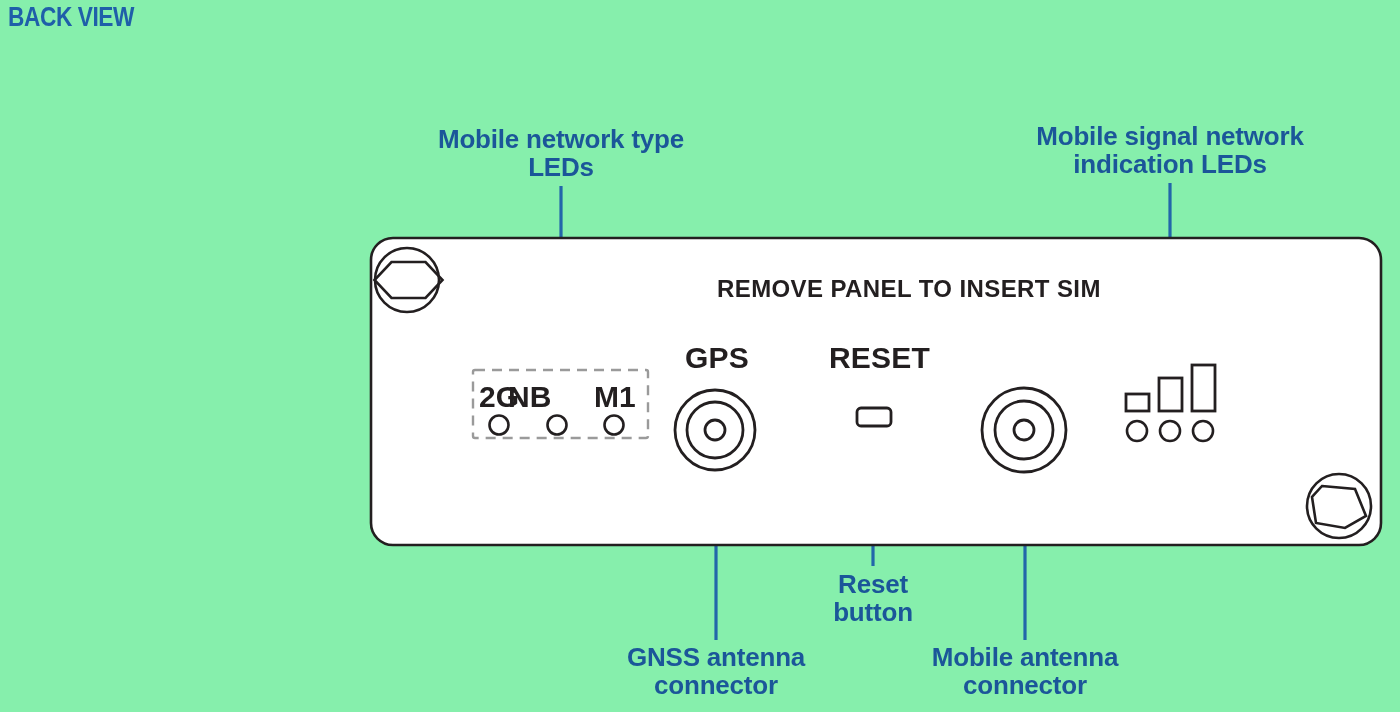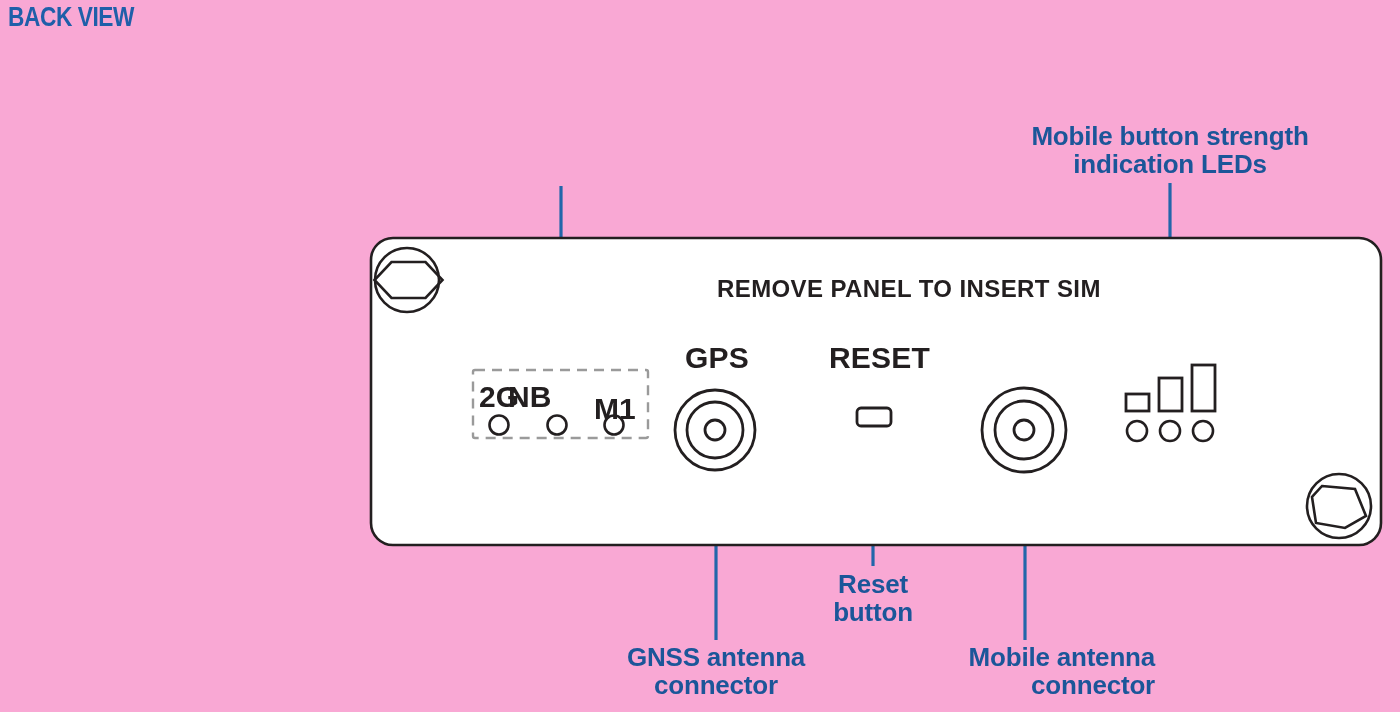--- a/index.html
+++ b/index.html
@@ -7,21 +7,21 @@
     padding: 0;
     background: #ffffff;
   }
   body {
     font-family: "Liberation Sans", sans-serif;
   }
   #stage {
     position: relative;
     width: 1400px;
     height: 712px;
-    background: #f9a8d4;
+    background: #86efac;
     overflow: hidden;
   }
   #diagram-svg {
     position: absolute;
     left: 0;
     top: 0;
     width: 1400px;
     height: 712px;
   }
   .view-title {
@@ -135,31 +135,33 @@
       <circle cx="1170" cy="431" r="10"></circle>
       <circle cx="1203" cy="431" r="10"></circle>
     </g>
 
   </svg>
 
   <div class="panel-text" style="left:717px; top:275px;">REMOVE PANEL TO INSERT SIM</div>
 
   <div class="led-label" style="left:479px; top:380px;">2G</div>
   <div class="led-label" style="left:508px; top:380px;">NB</div>
-  <div class="led-label" style="left:594px; top:392px;">M1</div>
+  <div class="led-label" style="left:594px; top:380px;">M1</div>
 
   <div class="port-label" style="left:685px; top:341px;">GPS</div>
   <div class="port-label" style="left:829px; top:341px;">RESET</div>
 
+  <div class="callout" style="left:411px; top:126px; width:300px;">Mobile network type
+LEDs</div>
 
-  <div class="callout" style="left:1005px; top:123px; width:330px;">Mobile button strength
+  <div class="callout" style="left:1005px; top:123px; width:330px;">Mobile signal network
 indication LEDs</div>
 
   <div class="callout" style="left:586px; top:644px; width:260px;">GNSS  antenna
 connector</div>
 
   <div class="callout" style="left:793px; top:571px; width:160px;">Reset
 button</div>
 
-  <div class="callout" style="left:895px; top:644px; width:260px;text-align:right;">Mobile antenna
+  <div class="callout" style="left:895px; top:644px; width:260px;">Mobile antenna
 connector</div>
 
 </div>
 
 </body></html>

